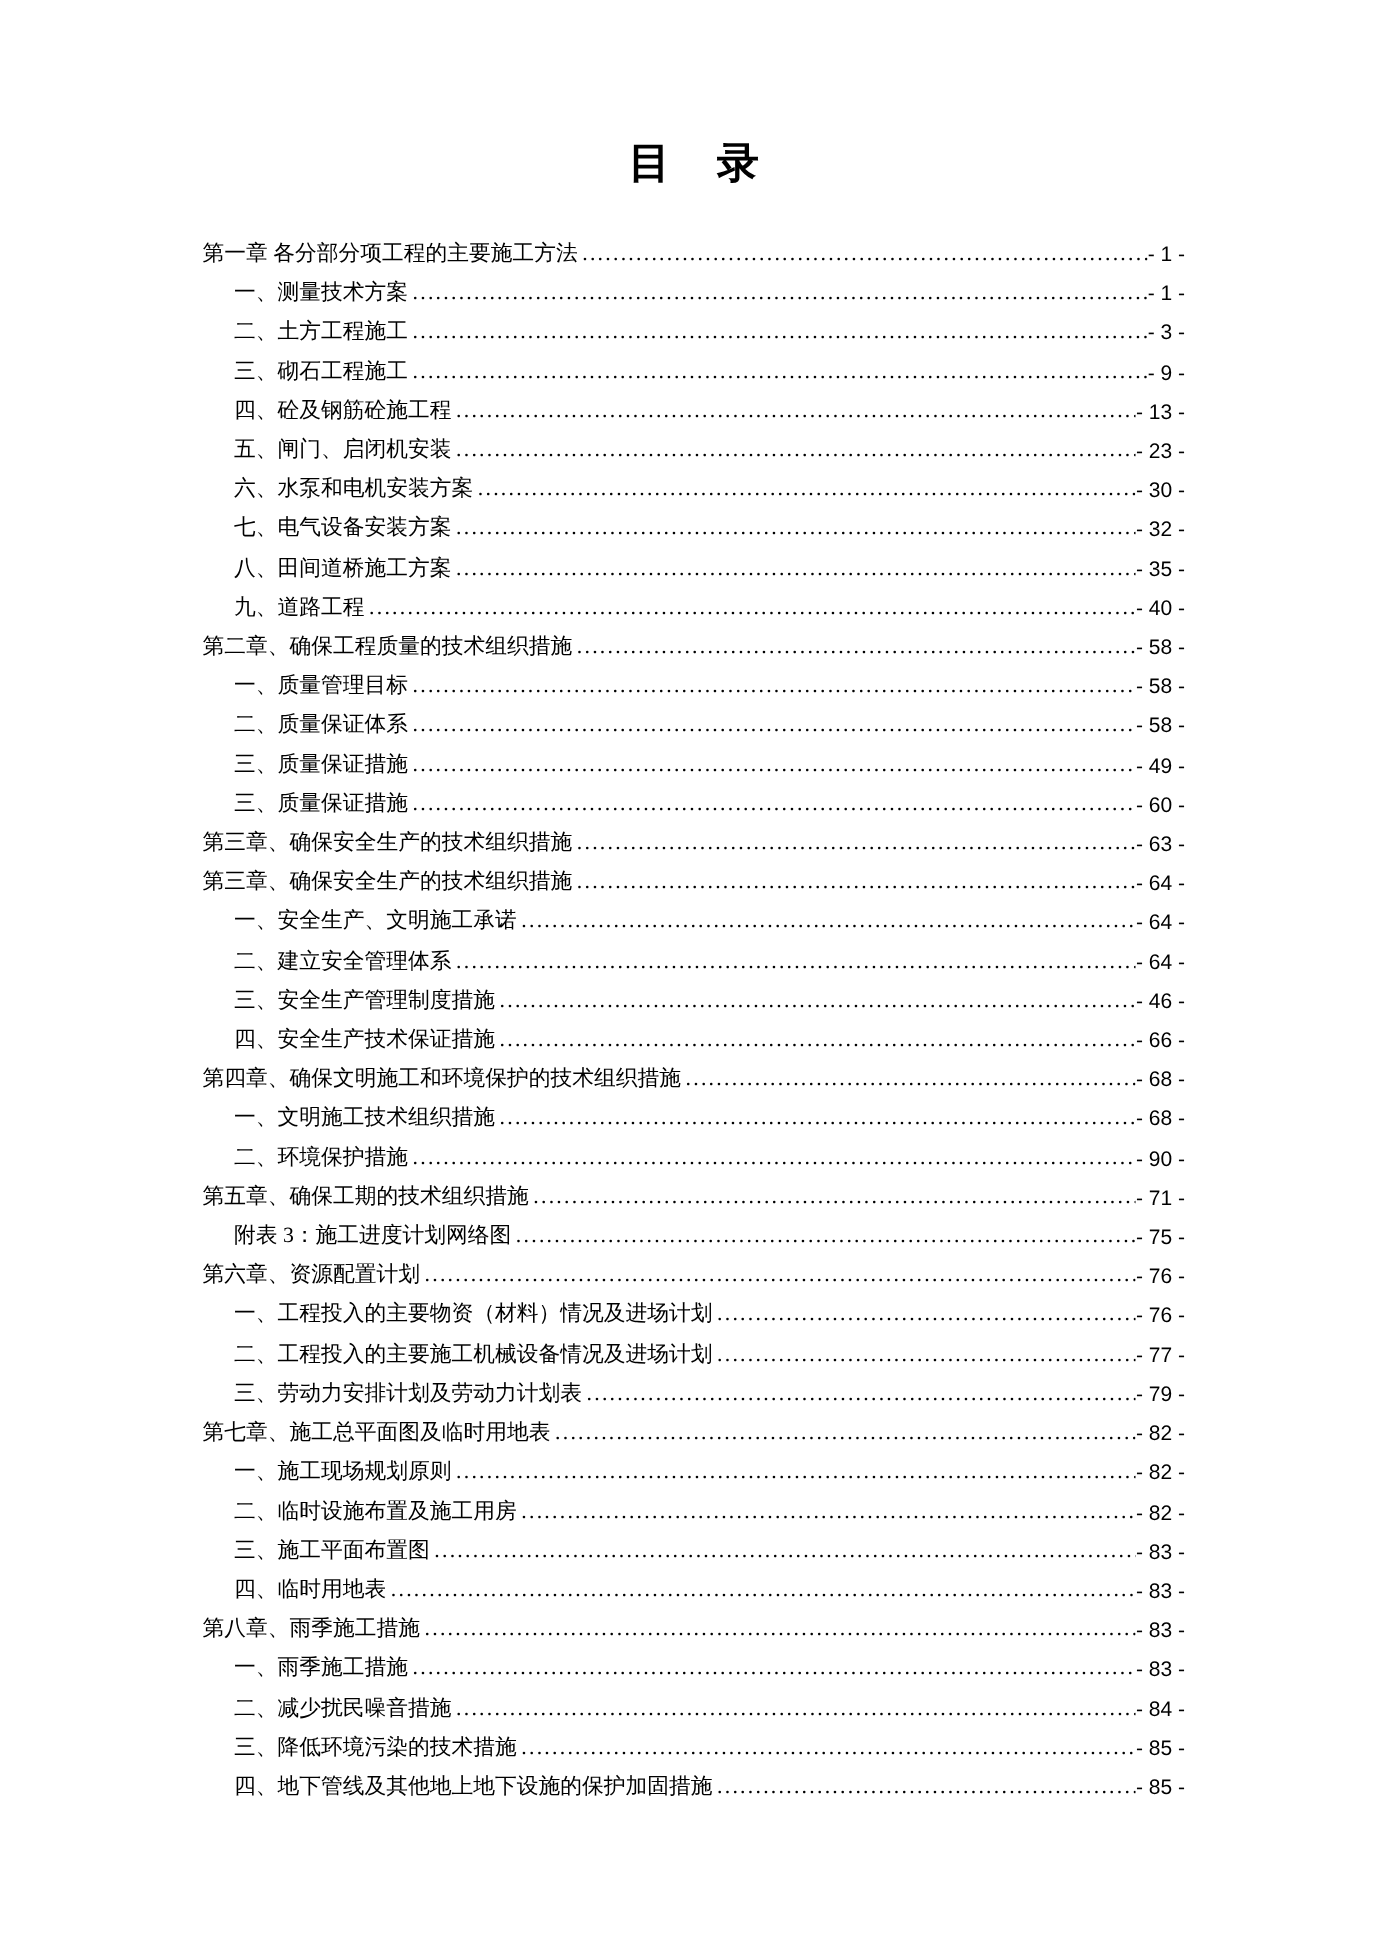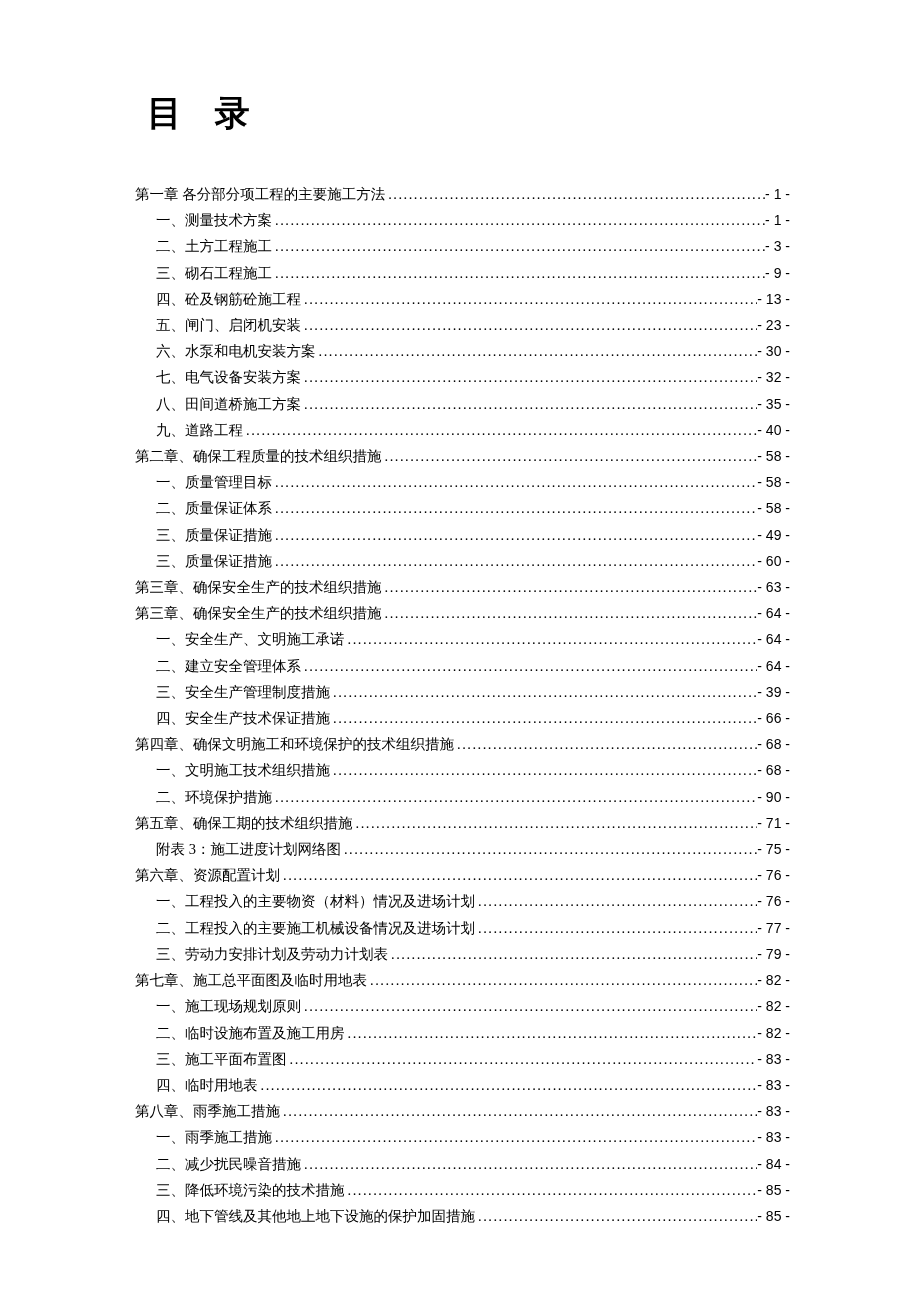--- a/index.html
+++ b/index.html
@@ -5,25 +5,25 @@
     * { box-sizing: border-box; margin: 0; padding: 0; }
     body {
       font-family: "SimSun", "宋体", serif;
       background: #fff;
       width: 920px;
       height: 1302px;
       padding: 90px 130px 90px 135px;
       color: #000;
     }
     .title {
-      text-align: left;
-      font-size: 35px;
+      text-align: center;
+      font-size: 28px;
       font-weight: bold;
       letter-spacing: 12px;
-      margin-bottom: 44px;
+      margin-bottom: 28px;
       padding-left: 12px;
     }
     .toc { font-size: 14.5px; }
     .toc-row {
       display: flex;
       align-items: flex-start;
       white-space: nowrap;
       line-height: 26.2px;
     }
     .toc-row.level-1 { padding-left: 0; }
@@ -142,21 +142,21 @@
       <span class="toc-page">- 64 -</span>
     </div>
     <div class="toc-row level-2">
       <span class="toc-label">二、建立安全管理体系</span>
       <span class="toc-dots"></span>
       <span class="toc-page">- 64 -</span>
     </div>
     <div class="toc-row level-2">
       <span class="toc-label">三、安全生产管理制度措施</span>
       <span class="toc-dots"></span>
-      <span class="toc-page">- 39 -</span>
+      <span class="toc-page">- 46 -</span>
     </div>
     <div class="toc-row level-2">
       <span class="toc-label">四、安全生产技术保证措施</span>
       <span class="toc-dots"></span>
       <span class="toc-page">- 66 -</span>
     </div>
     <div class="toc-row level-1">
       <span class="toc-label">第四章、确保文明施工和环境保护的技术组织措施</span>
       <span class="toc-dots"></span>
       <span class="toc-page">- 68 -</span>

